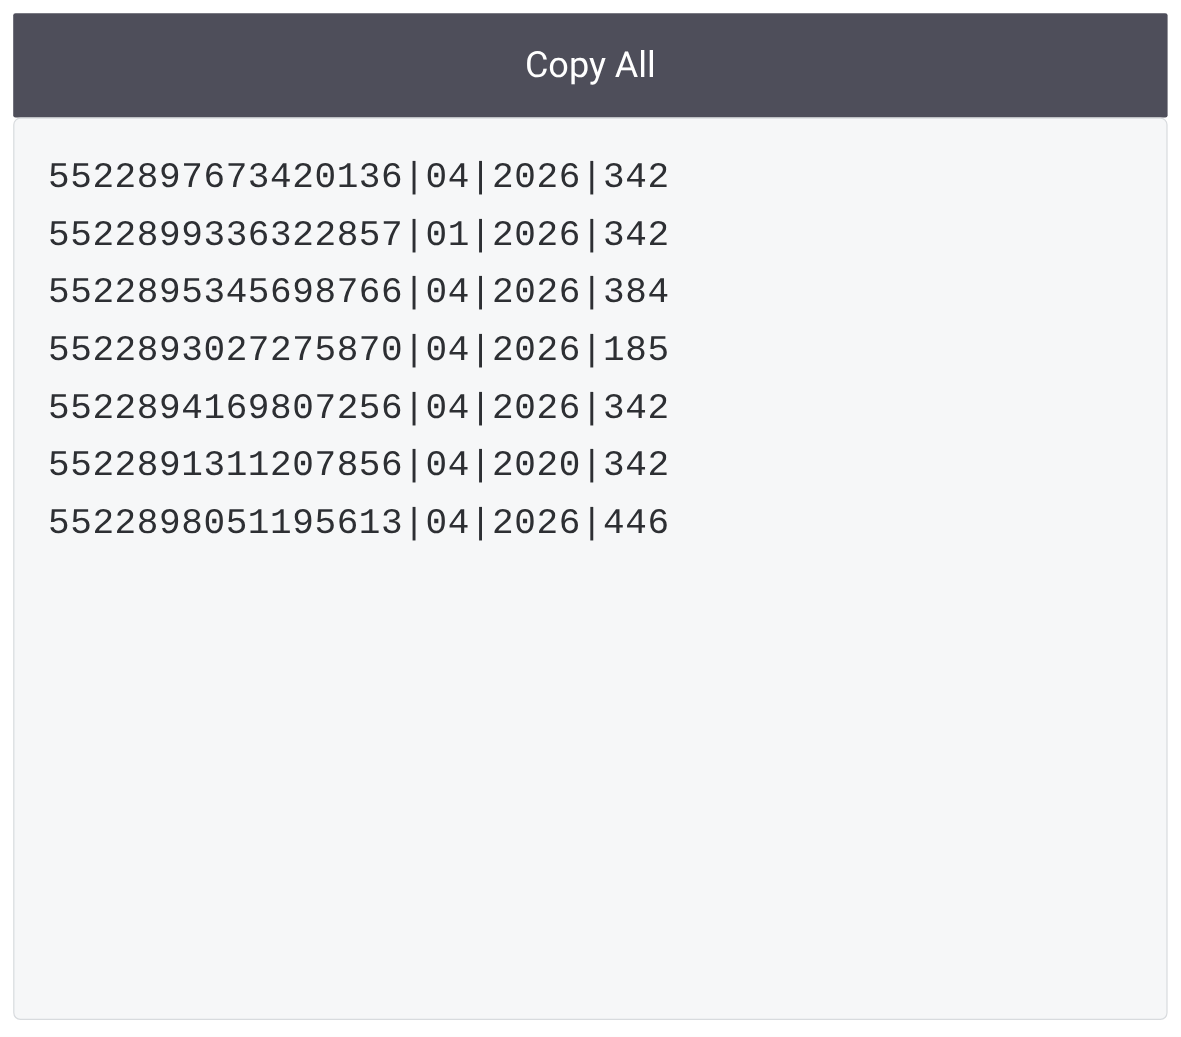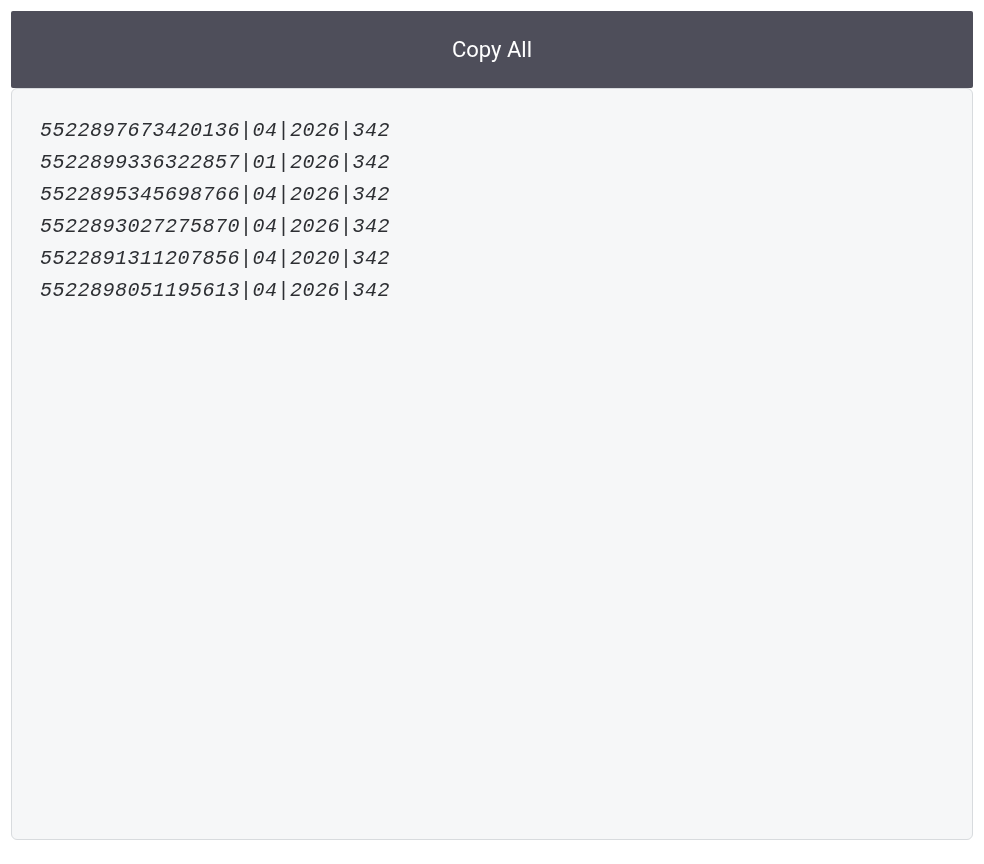--- a/index.html
+++ b/index.html
@@ -16,52 +16,52 @@
     }
     .container {
       padding: 11px;
     }
     .copy-all-btn {
       display: block;
       width: 100%;
       background: #4e4e5a;
       color: #ffffff;
       border: none;
-      font-size: 22px;
+      font-size: 30px;
       font-weight: 400;
       padding: 26px 0;
       cursor: pointer;
       font-family: inherit;
       border-radius: 2px;
     }
     .output-panel {
       margin-top: 0px;
       background: #f6f7f8;
       border: 1px solid #d8dbde;
       border-radius: 6px;
       padding: 26px 28px;
       height: 752px;
     }
     .output-line {
       font-family: "SFMono-Regular", Consolas, "Liberation Mono", Menlo, Courier, monospace;
-      font-size: 20px;
+      font-size: 30px;
       line-height: 1.6;
       color: #2d2f33;
       white-space: nowrap;
       letter-spacing: 0.5px;
-      font-style: italic;
     }
   </style>
 </head>
 <body>
 
 <div class="container">
   <button class="copy-all-btn">Copy All</button>
 
   <div class="output-panel">
     <div class="output-line">5522897673420136|04|2026|342</div>
     <div class="output-line">5522899336322857|01|2026|342</div>
-    <div class="output-line">5522895345698766|04|2026|342</div>
-    <div class="output-line">5522893027275870|04|2026|342</div>
+    <div class="output-line">5522895345698766|04|2026|384</div>
+    <div class="output-line">5522893027275870|04|2026|185</div>
+    <div class="output-line">5522894169807256|04|2026|342</div>
     <div class="output-line">5522891311207856|04|2020|342</div>
-    <div class="output-line">5522898051195613|04|2026|342</div>
+    <div class="output-line">5522898051195613|04|2026|446</div>
   </div>
 </div>
 
 </body></html>

